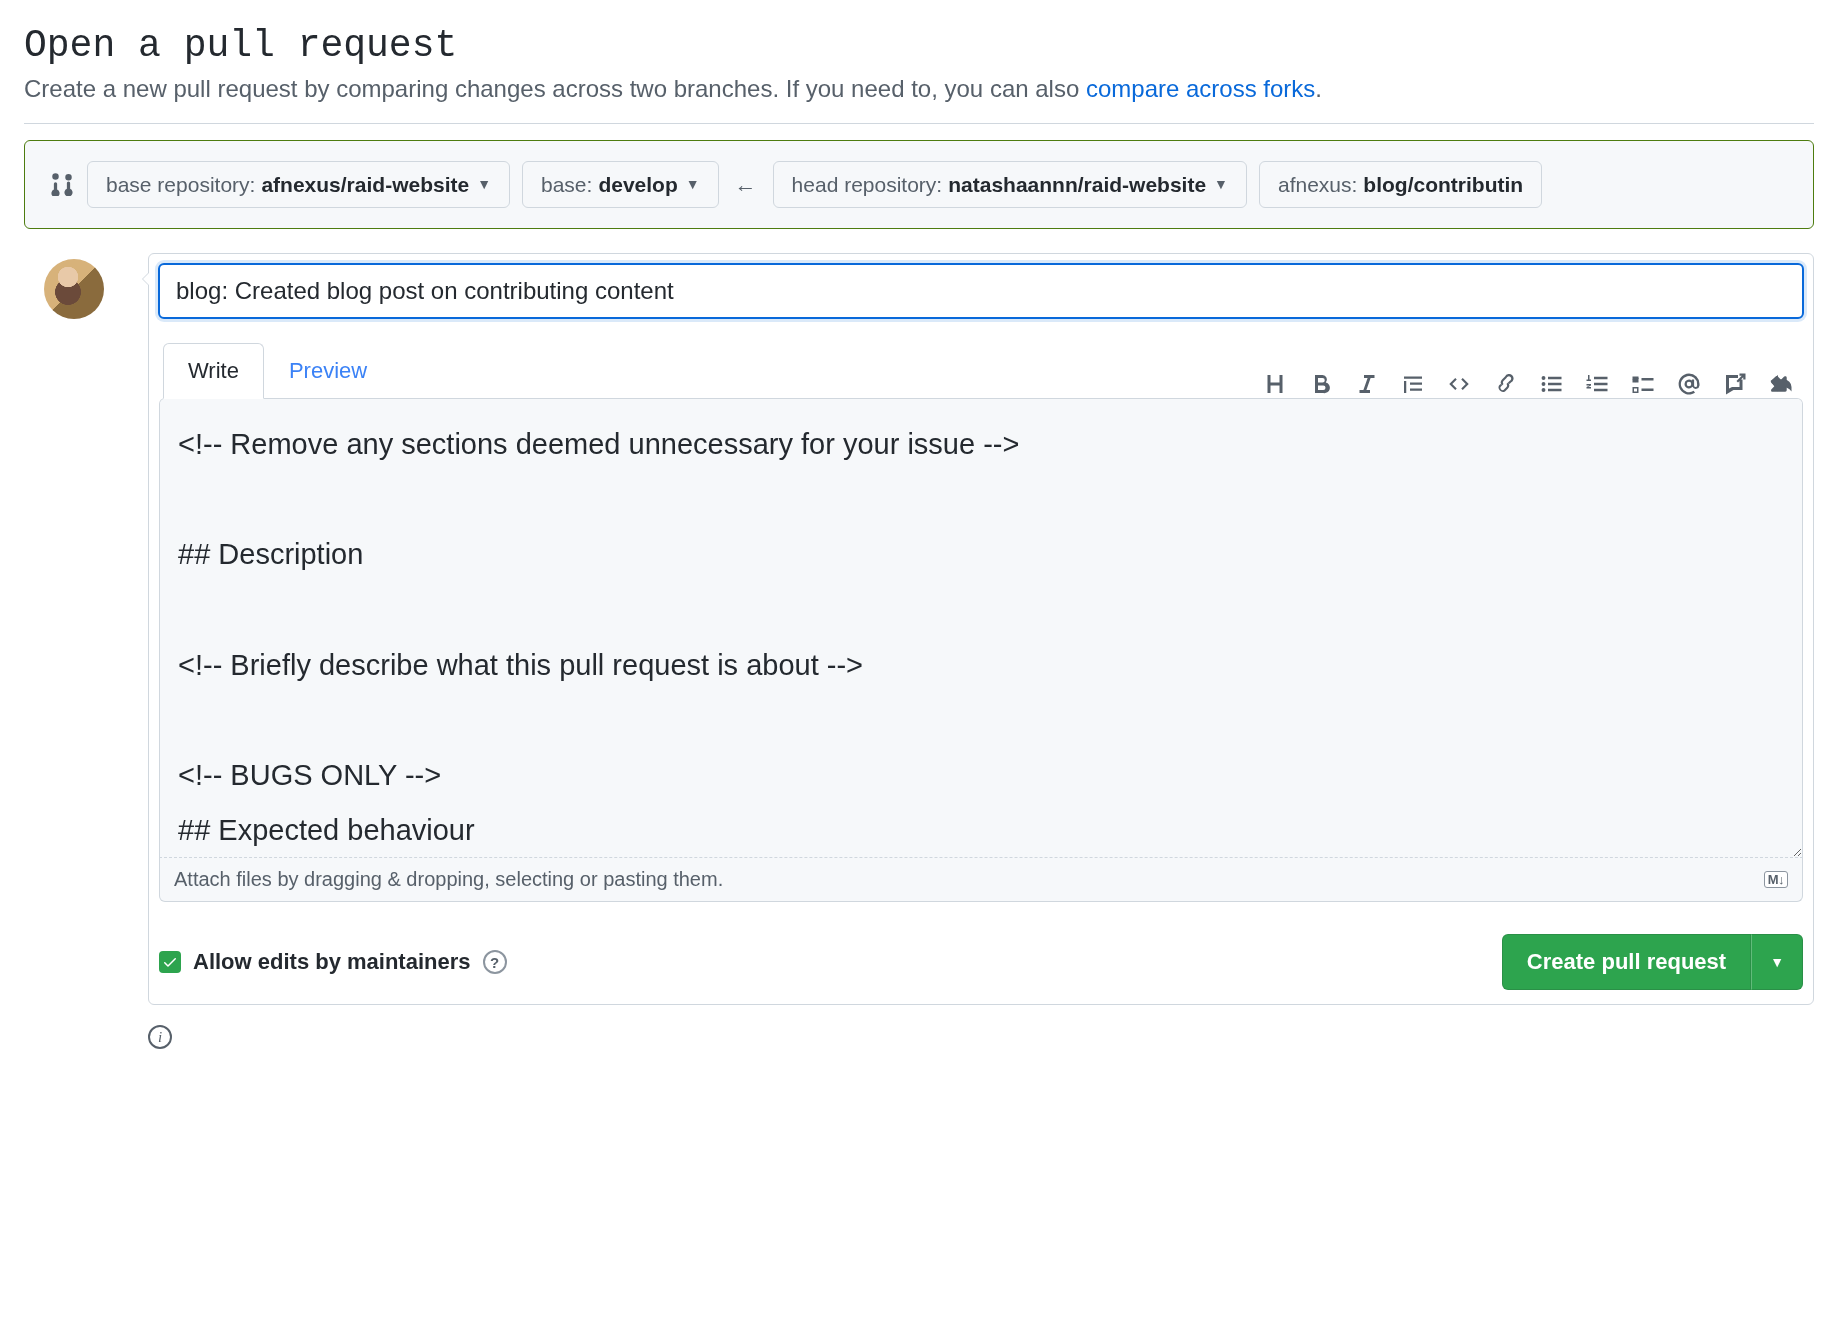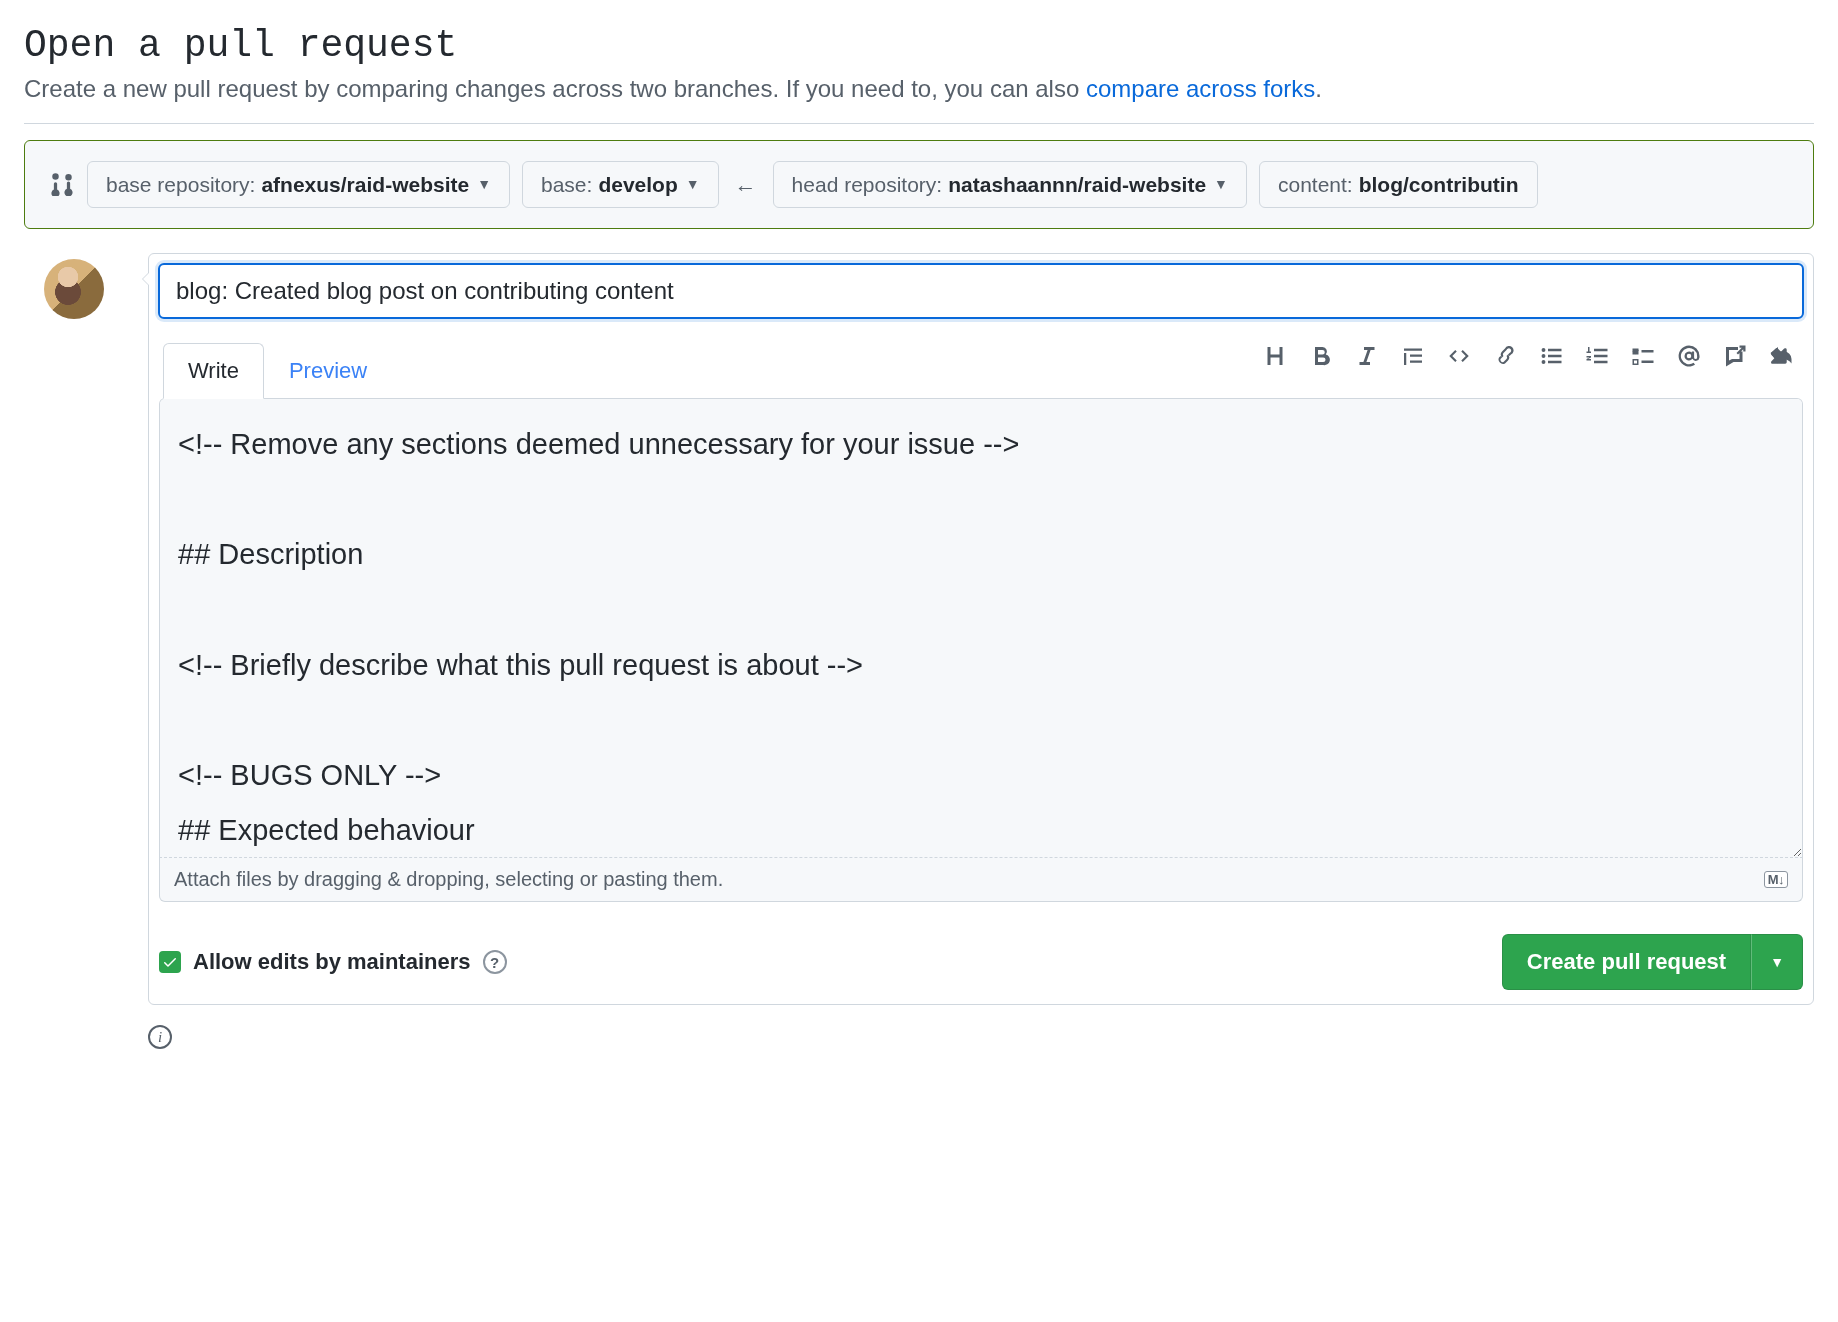--- a/index.html
+++ b/index.html
@@ -86,21 +86,21 @@
     border: 2px solid #0969da;
     border-radius: 6px;
     outline: none;
     background: #fff;
     color: #24292f;
     box-shadow: 0 0 0 3px rgba(9,105,218,0.15);
   }
 
   .tabs-row {
     display: flex;
-    align-items: flex-start;
+    align-items: flex-end;
     justify-content: space-between;
     padding: 0 10px;
     margin-top: 14px;
   }
   .tabs { display: flex; gap: 0; margin-left: 4px;}
   .tab {
     padding: 14px 24px;
     font-size: 22px;
     color: #3b82f6;
     cursor: pointer;
@@ -265,21 +265,21 @@
         <span class="val">develop</span>
         <span class="caret">▼</span>
       </button>
       <span class="arrow-left">←</span>
       <button class="branch-btn">
         <span class="lbl">head repository: </span>
         <span class="val">natashaannn/raid-website</span>
         <span class="caret">▼</span>
       </button>
       <button class="branch-btn">
-        <span class="lbl">content: </span>
+        <span class="lbl">afnexus: </span>
         <span class="val">blog/contributin</span>
       </button>
     </div>
   </div>
 
   <div class="discussion">
     <div class="avatar"></div>
     <div class="comment-box">
       <input class="title-input" type="text" value="blog: Created blog post on contributing content" style="">
 

